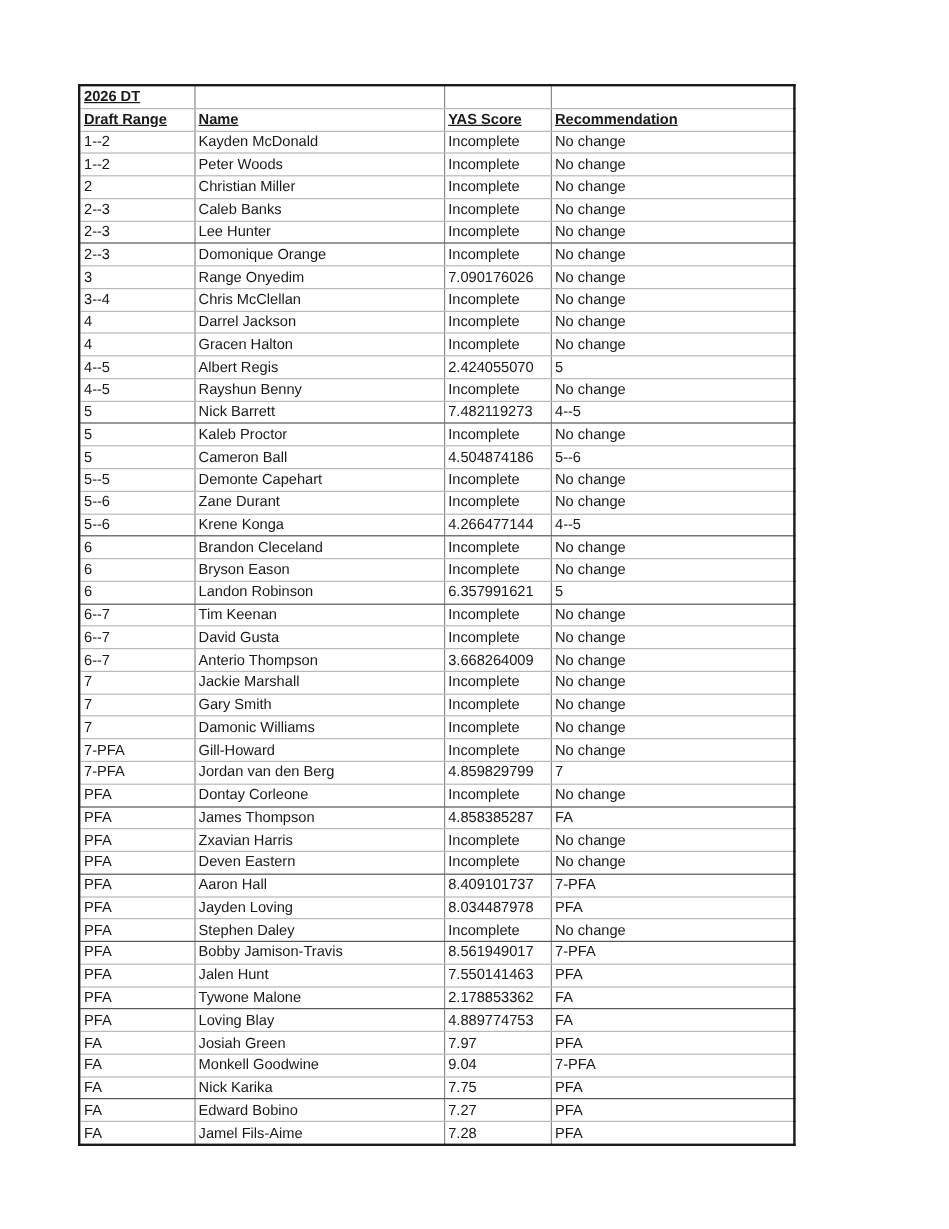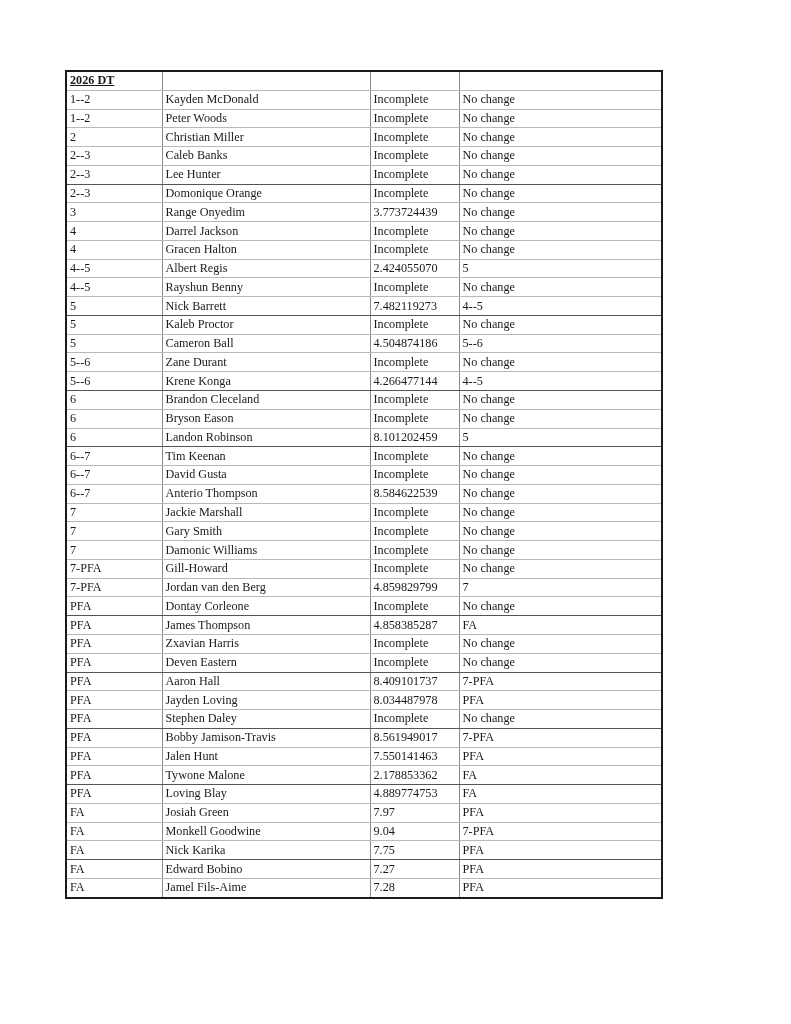--- a/index.html
+++ b/index.html
@@ -3,21 +3,21 @@
   <meta charset="utf-8">
   <style>
     html, body { margin: 0; padding: 0; background: #ffffff; }
     body { width: 791px; height: 1024px; position: relative; overflow: hidden; }
     .sheet {
       position: absolute;
       left: 65px; top: 70px;
       border-collapse: collapse;
       table-layout: fixed;
       border: 2px solid #1a1a1a;
-      font-family: Liberation Serif, serif;
+      font-family: Liberation Sans, sans-serif;
       font-size: 12.2px;
       color: #1a1a1a;
     }
     .sheet col.c1 { width: 96px; }
     .sheet col.c2 { width: 208px; }
     .sheet col.c3 { width: 89px; }
     .sheet col.c4 { width: 203px; }
     .sheet td {
       height: 17.77px;
       padding: 0 0 0 3px;
@@ -43,20 +43,26 @@
       <col class="c3">
       <col class="c4">
     </colgroup>
   <tbody id="tbody">
     <tr class="hdr">
       <td>2026 DT</td>
       <td></td>
       <td></td>
       <td></td>
     </tr>
+    <tr class="hdr">
+      <td>Draft Range</td>
+      <td>Name</td>
+      <td>YAS Score</td>
+      <td>Recommendation</td>
+    </tr>
   <tr>
         <td>1--2</td>
         <td>Kayden McDonald</td>
         <td>Incomplete</td>
         <td>No change</td>
       </tr>
       <tr>
         <td>1--2</td>
         <td>Peter Woods</td>
         <td>Incomplete</td>
@@ -82,21 +88,27 @@
       </tr>
       <tr>
         <td>2--3</td>
         <td>Domonique Orange</td>
         <td>Incomplete</td>
         <td>No change</td>
       </tr>
       <tr>
         <td>3</td>
         <td>Range Onyedim</td>
-        <td>3.773724439</td>
+        <td>7.090176026</td>
+        <td>No change</td>
+      </tr>
+      <tr>
+        <td>3--4</td>
+        <td>Chris McClellan</td>
+        <td>Incomplete</td>
         <td>No change</td>
       </tr>
       <tr>
         <td>4</td>
         <td>Darrel Jackson</td>
         <td>Incomplete</td>
         <td>No change</td>
       </tr>
       <tr>
         <td>4</td>
@@ -126,20 +138,26 @@
         <td>5</td>
         <td>Kaleb Proctor</td>
         <td>Incomplete</td>
         <td>No change</td>
       </tr>
       <tr>
         <td>5</td>
         <td>Cameron Ball</td>
         <td>4.504874186</td>
         <td>5--6</td>
+      </tr>
+      <tr>
+        <td>5--5</td>
+        <td>Demonte Capehart</td>
+        <td>Incomplete</td>
+        <td>No change</td>
       </tr>
       <tr>
         <td>5--6</td>
         <td>Zane Durant</td>
         <td>Incomplete</td>
         <td>No change</td>
       </tr>
       <tr class="thick">
         <td>5--6</td>
         <td>Krene Konga</td>
@@ -154,39 +172,39 @@
       </tr>
       <tr>
         <td>6</td>
         <td>Bryson Eason</td>
         <td>Incomplete</td>
         <td>No change</td>
       </tr>
       <tr class="thick">
         <td>6</td>
         <td>Landon Robinson</td>
-        <td>8.101202459</td>
+        <td>6.357991621</td>
         <td>5</td>
       </tr>
       <tr>
         <td>6--7</td>
         <td>Tim Keenan</td>
         <td>Incomplete</td>
         <td>No change</td>
       </tr>
       <tr>
         <td>6--7</td>
         <td>David Gusta</td>
         <td>Incomplete</td>
         <td>No change</td>
       </tr>
       <tr>
         <td>6--7</td>
         <td>Anterio Thompson</td>
-        <td>8.584622539</td>
+        <td>3.668264009</td>
         <td>No change</td>
       </tr>
       <tr>
         <td>7</td>
         <td>Jackie Marshall</td>
         <td>Incomplete</td>
         <td>No change</td>
       </tr>
       <tr>
         <td>7</td>

